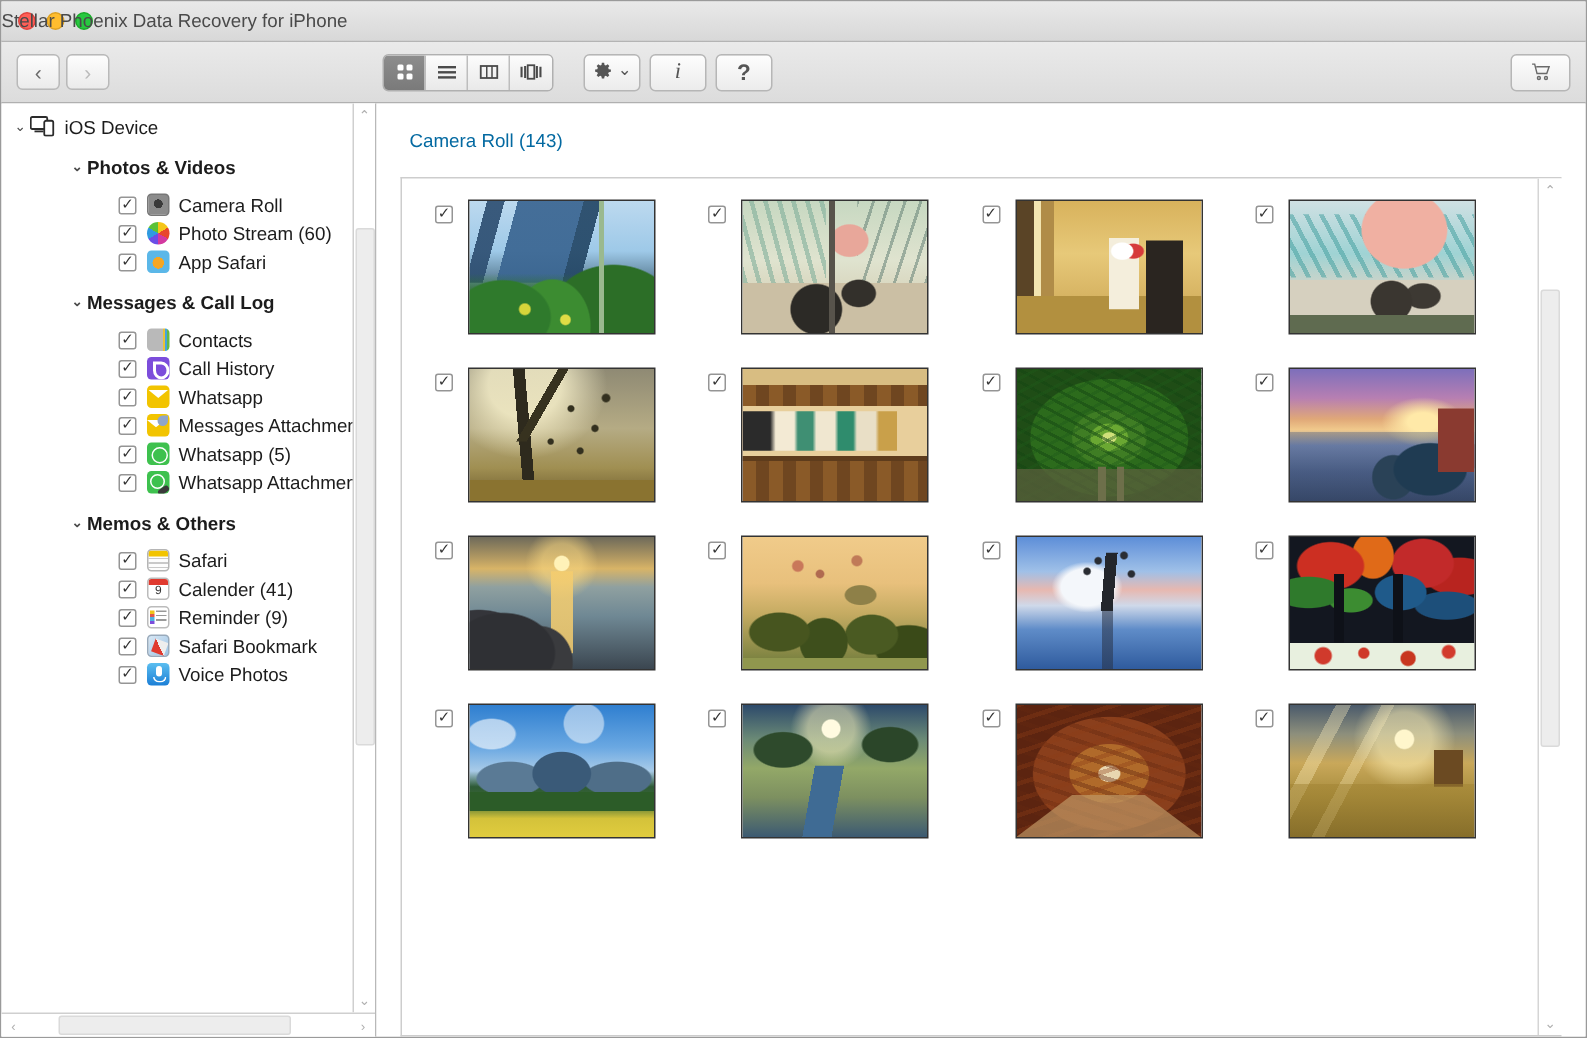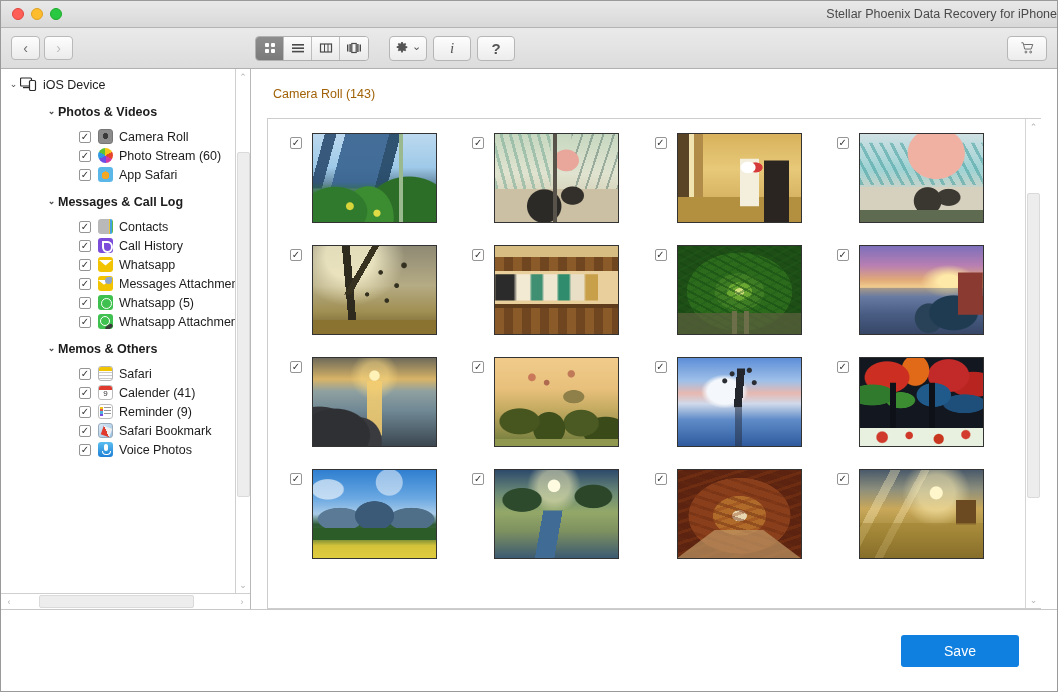--- a/index.html
+++ b/index.html
@@ -24,21 +24,21 @@
     border-bottom: 1px solid #b4b4b4;
     display: flex; align-items: center;
     position: relative;
   }
   .lights { display: flex; gap: 7px; padding-left: 11px; }
   .light { width: 12px; height: 12px; border-radius: 50%; }
   .light.red { background: #ff5f57; border: 1px solid #e0443e; }
   .light.yellow { background: #ffbd2e; border: 1px solid #dea123; }
   .light.green { background: #28c840; border: 1px solid #1aab29; }
   .title-text {
-    position: absolute; left: 0; right: 0; text-align: right;
+    position: absolute; left: 0; right: 0; text-align: left;
     font-size: 12.5px; color: #4a4a4a;
     pointer-events: none;
   }
 
   
   .toolbar {
     height: 41px; min-height: 41px;
     background: linear-gradient(to bottom, #eaeaea 0%, #dcdcdc 100%);
     border-bottom: 1px solid #b0b0b0;
     display: flex; align-items: center;
@@ -200,21 +200,21 @@
   
   .content {
     flex: 1; display: flex; flex-direction: column;
     background: #ffffff; min-width: 0;
     position: relative;
   }
   .content-head {
     height: 49px; min-height: 49px;
     display: flex; align-items: center;
     padding-left: 22px;
-    font-size: 12.5px; color: #a16207;
+    font-size: 12.5px; color: #0369a1;
   }
   .grid-area {
     flex: 1; display: flex; min-height: 0;
     border-top: 1px solid #cdcdcd;
     border-left: 1px solid #cdcdcd;
     border-bottom: 1px solid #cdcdcd;
     margin-left: 16px;
     margin-right: 16px;
     position: relative;
   }
@@ -663,16 +663,13 @@
           <div class="vs-arrow">⌃</div>
           <div class="vs-track">
             <div class="vs-thumb" style="top:58px;height:305px;"></div>
           </div>
           <div class="vs-arrow">⌄</div>
         </div>
       </div>
     </div>
   </div>
 
-  <div class="footer">
-    <button class="save-btn">Save</button>
-  </div>
 </div>
 
 </body></html>

